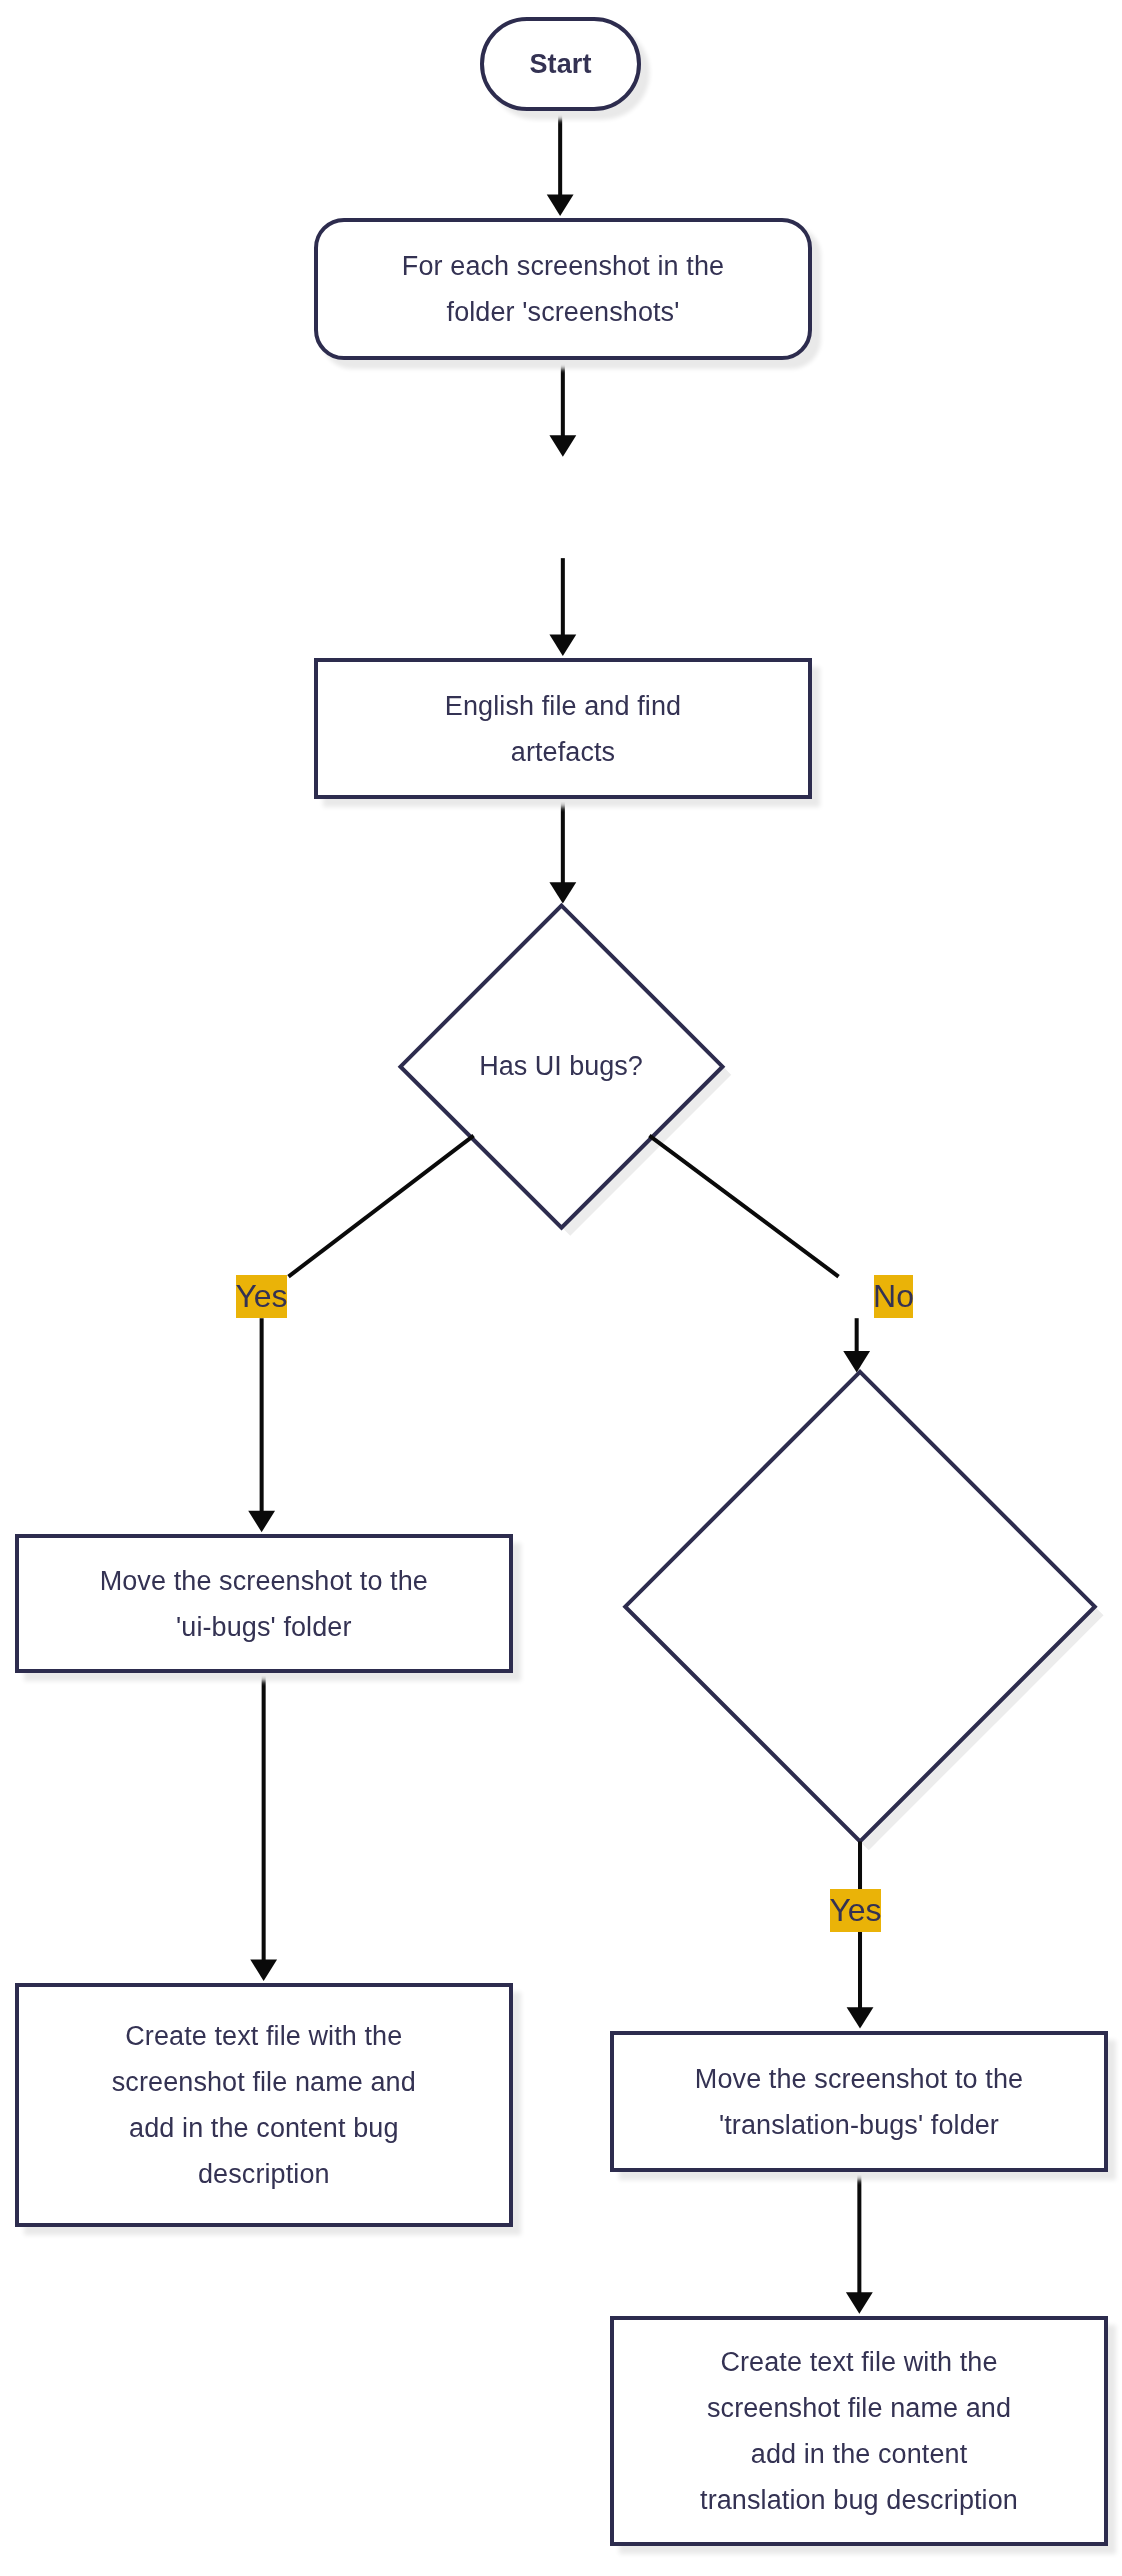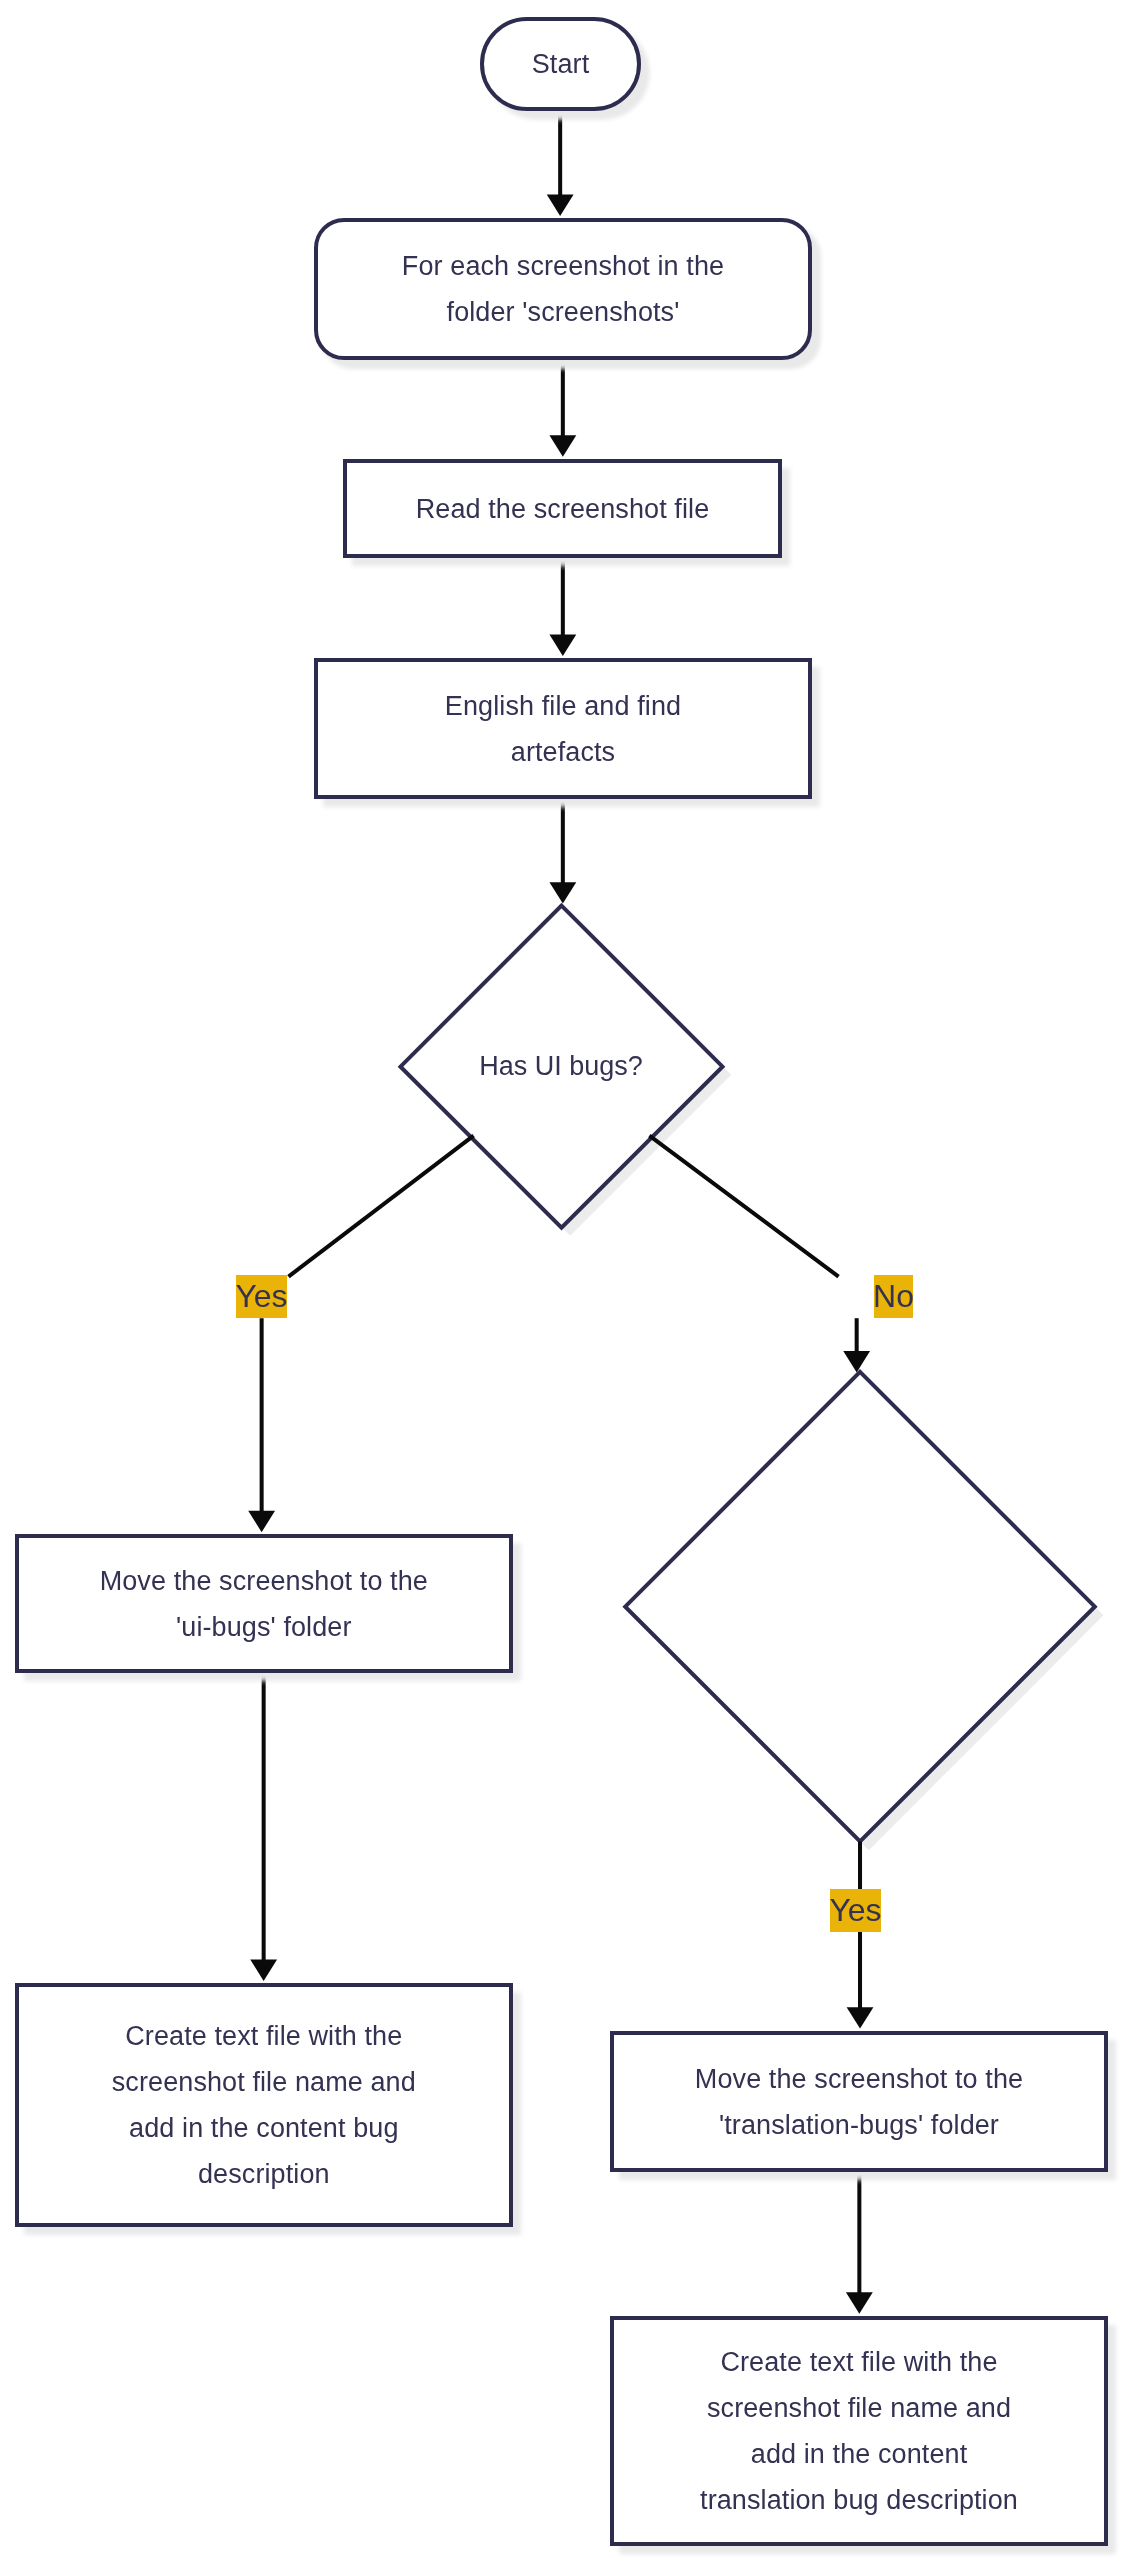--- a/index.html
+++ b/index.html
@@ -25,21 +25,21 @@
     box-shadow: 8.7px 8.7px 4.7px #e9e9e9;
     display: flex;
     align-items: center;
     justify-content: center;
     text-align: center;
     font-size: 27px;
     line-height: 46px;
     white-space: pre-line;
     letter-spacing: 0.1px;
   }
-  .stadium { border-radius: 47px; }
+  .stadium { border-radius: 47px; font-weight: bold; }
   .diamond-label {
     position: absolute;
     display: flex;
     align-items: center;
     justify-content: center;
     text-align: center;
     font-size: 27px;
     line-height: 32px;
     background: transparent;
   }
@@ -119,23 +119,20 @@
 
   <div class="node stadium" style="left:480px; top:17.4px; width:161px; height:94px;">
     <span>Start</span>
   </div>
 
   <div class="node" style="left:314px; top:218px; width:498px; height:142px;border-radius:30px;">
     <span>For each screenshot in the
 folder 'screenshots'</span>
   </div>
 
-  <div class="node" style="left:343px; top:459px; width:439px; height:99px;">
-    <span>Read the screenshot file</span>
-  </div>
 
   <div class="node" style="left:314px; top:658px; width:498px; height:141px;">
     <span>English file and find
 artefacts</span>
   </div>
 
   <div class="diamond-label" style="left:427px; top:1038px; width:268px; height:56px;">
     <span>Has UI bugs?</span>
   </div>
 

